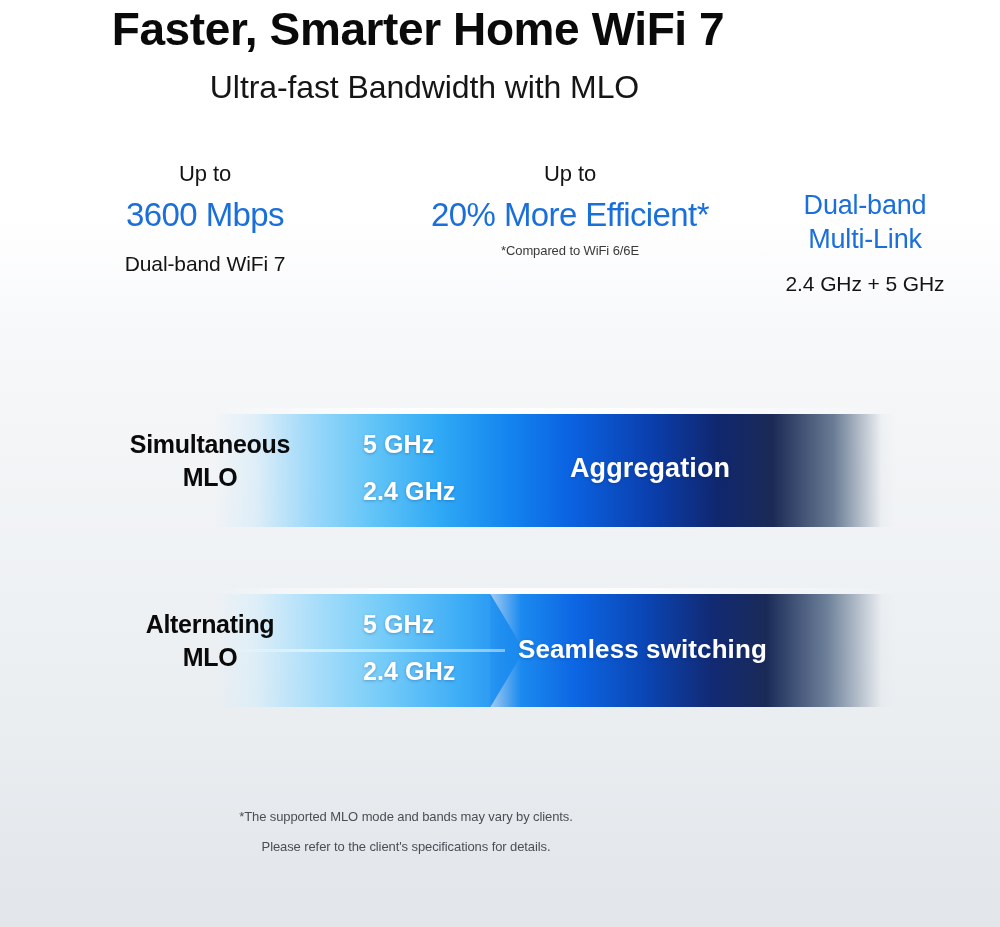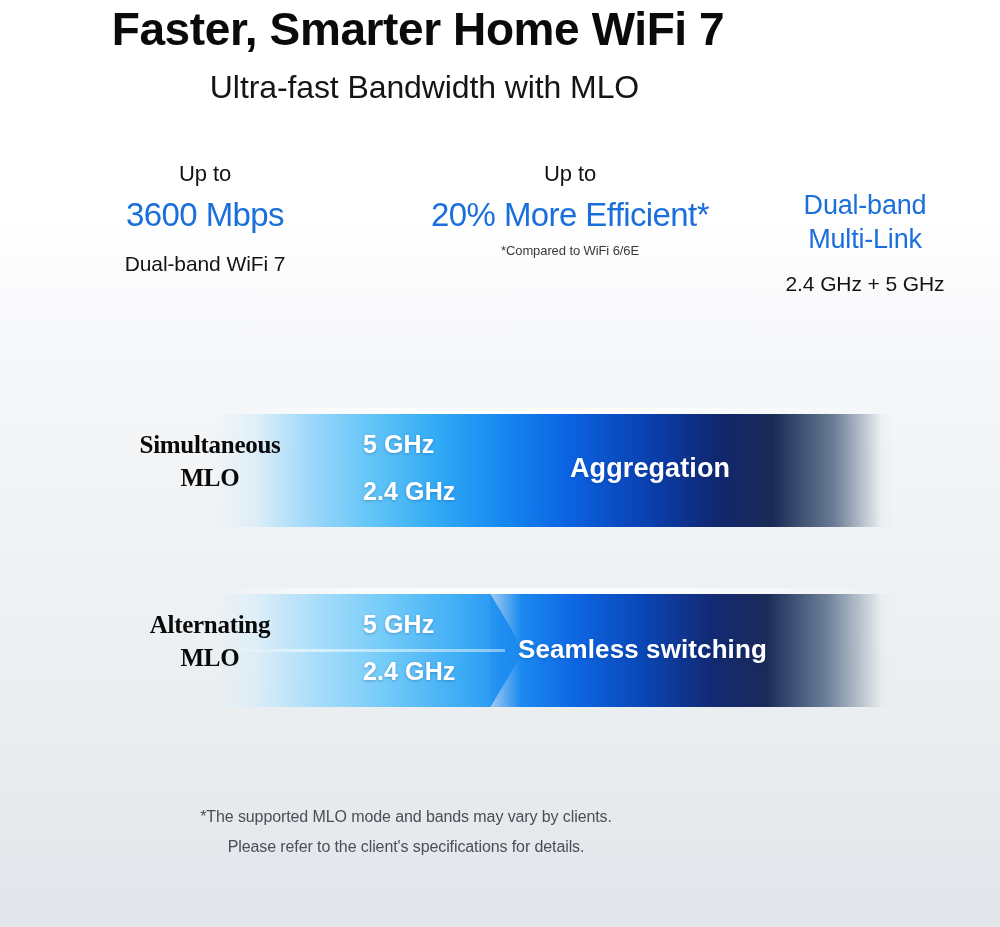--- a/index.html
+++ b/index.html
@@ -133,21 +133,20 @@
     left: 60px;
     width: 300px;
     top: 24px;
     text-align: center;
     font-size: 25px;
     line-height: 33px;
     font-weight: 700;
     color: #0a0a0a;
     letter-spacing: -0.3px;
     z-index: 6;
-    font-family: Liberation Serif, serif;
   }
   .diag-label .l2 { display: block; }
 
   
   .bar-sim {
     position: absolute;
     left: 215px;
     top: 10px;
     width: 680px;
     height: 113px;
@@ -290,21 +289,21 @@
   .seam-text    { left: 518px; top: 50px;  font-size: 26px; }
 
   
   .footer {
     position: absolute;
     left: 0;
     top: 802px;
     width: 812px;
     text-align: center;
     color: #4a4f55;
-    font-size: 16px;
+    font-size: 13px;
     line-height: 30px;
     letter-spacing: -0.1px;
   }
   .footer .fline { display: block; }
 </style>
 </head>
 <body>
 
 <div class="page">
 

